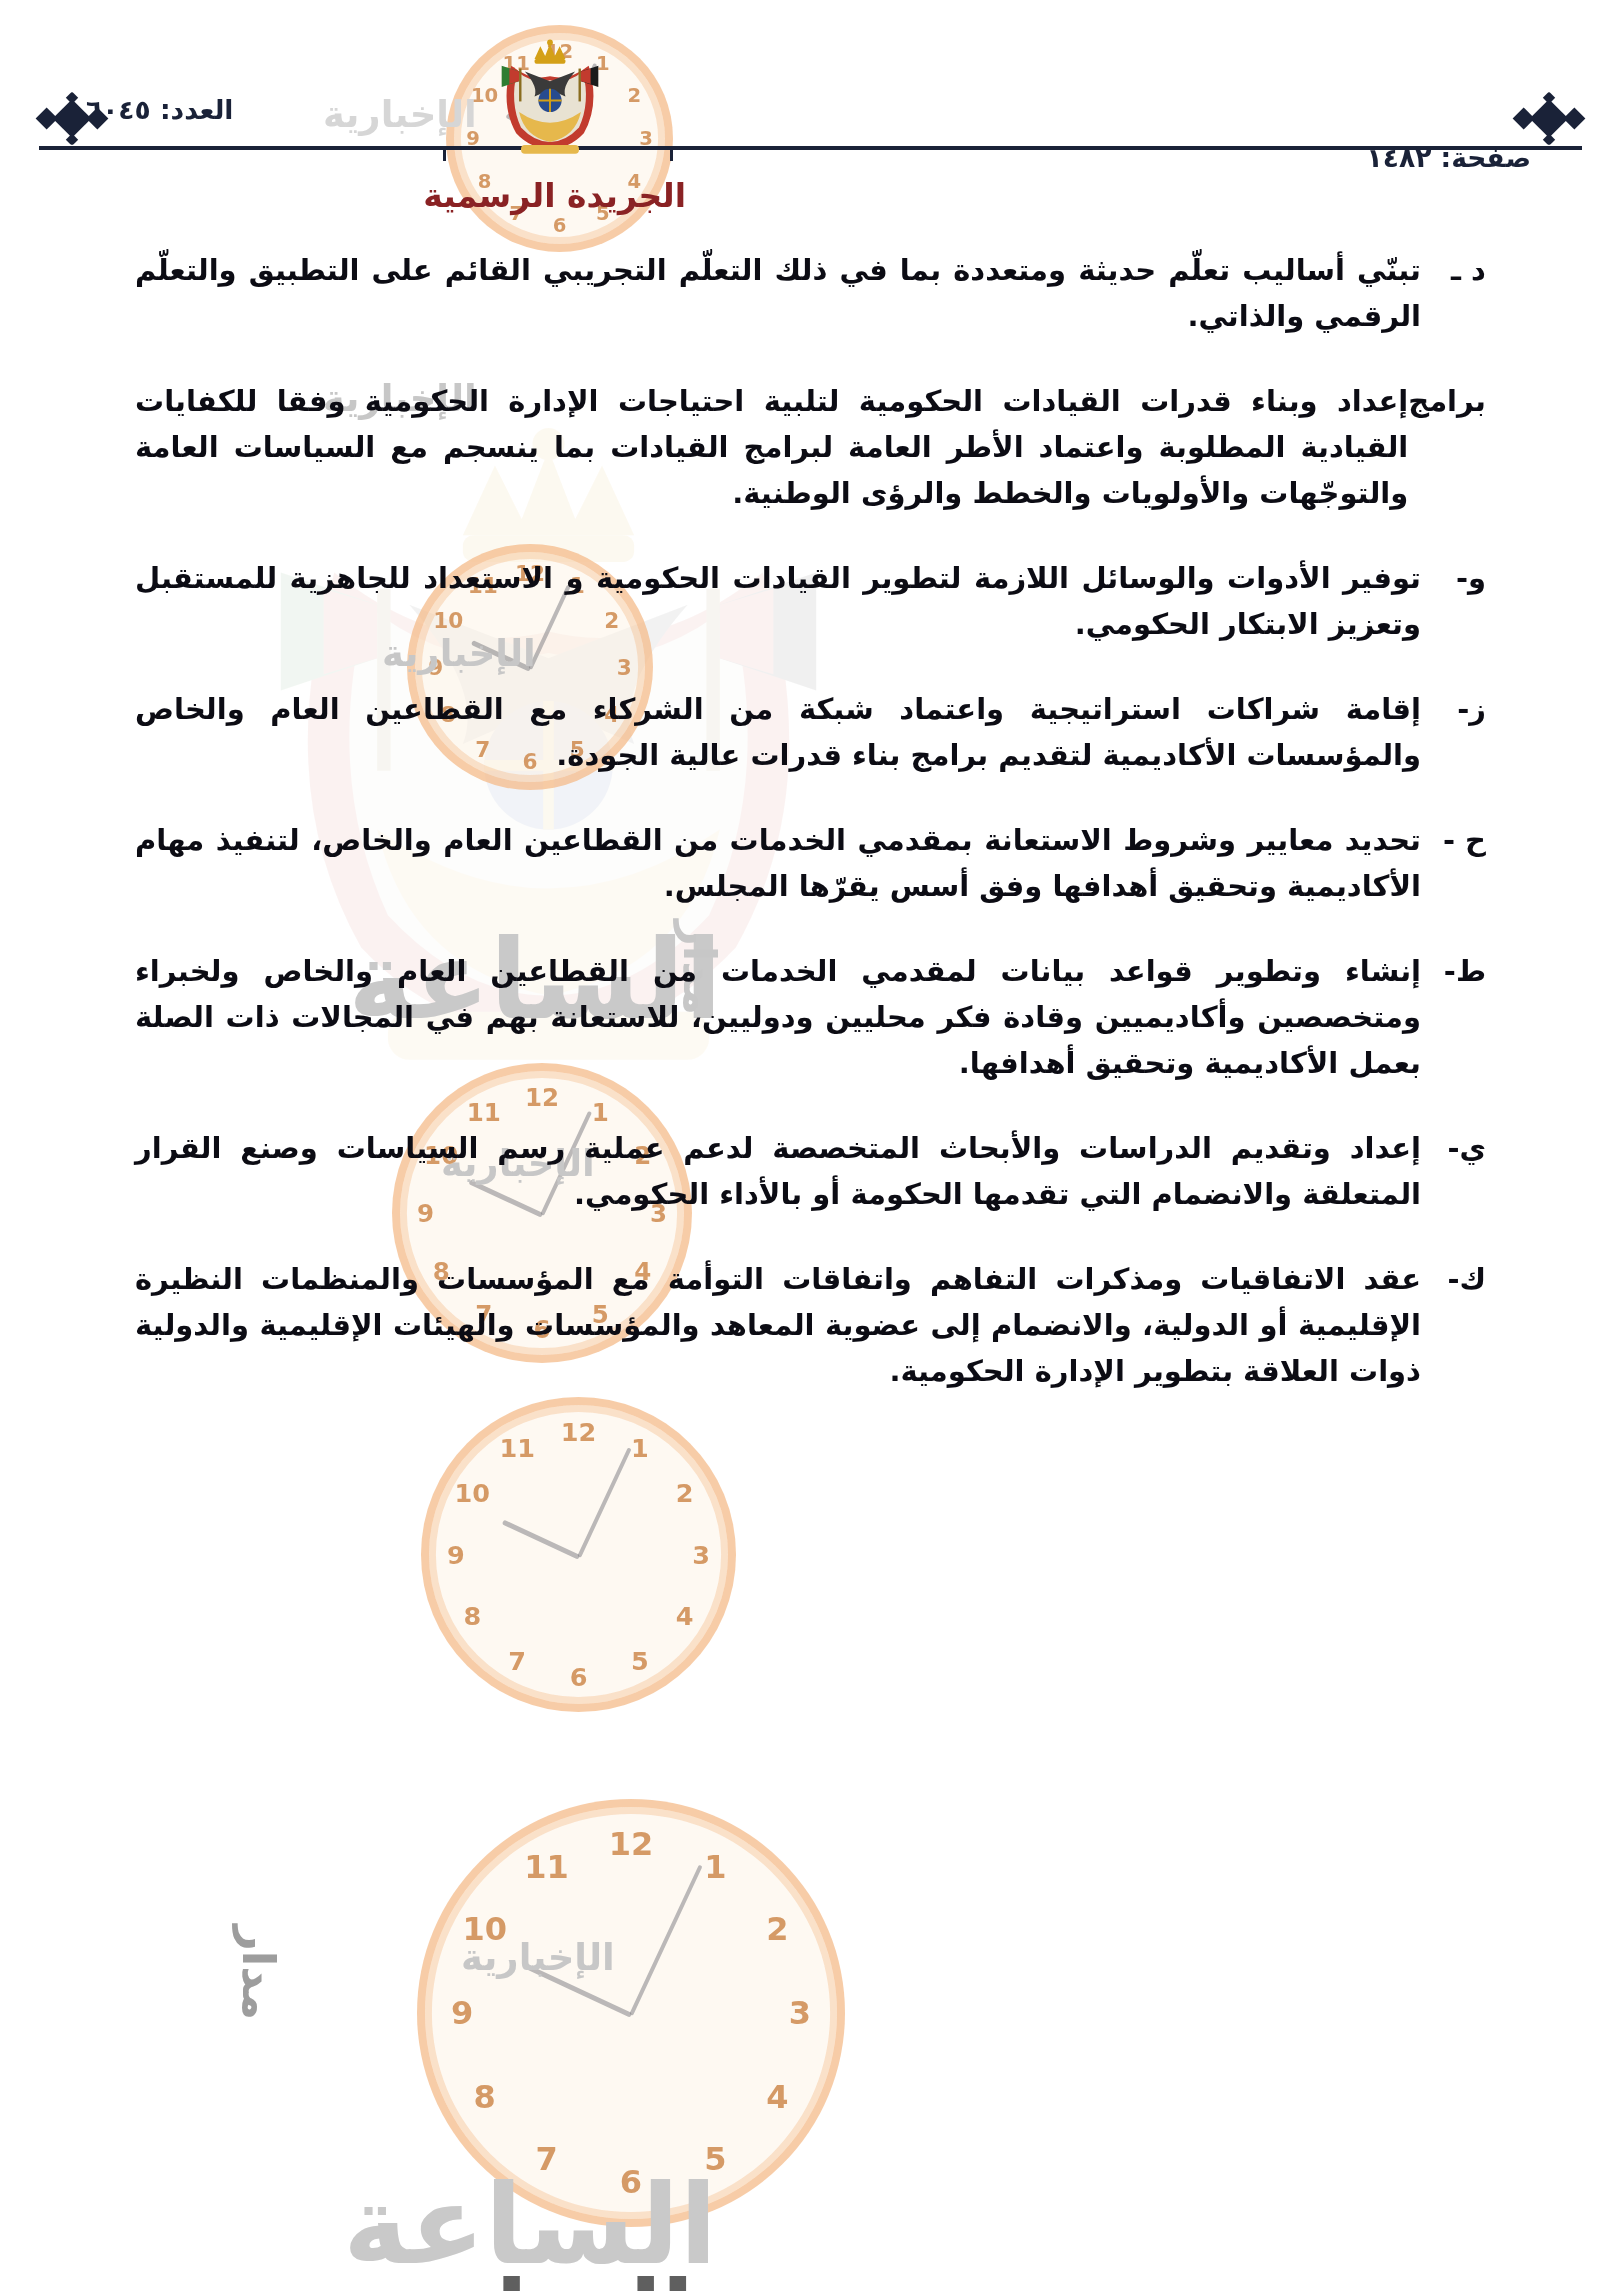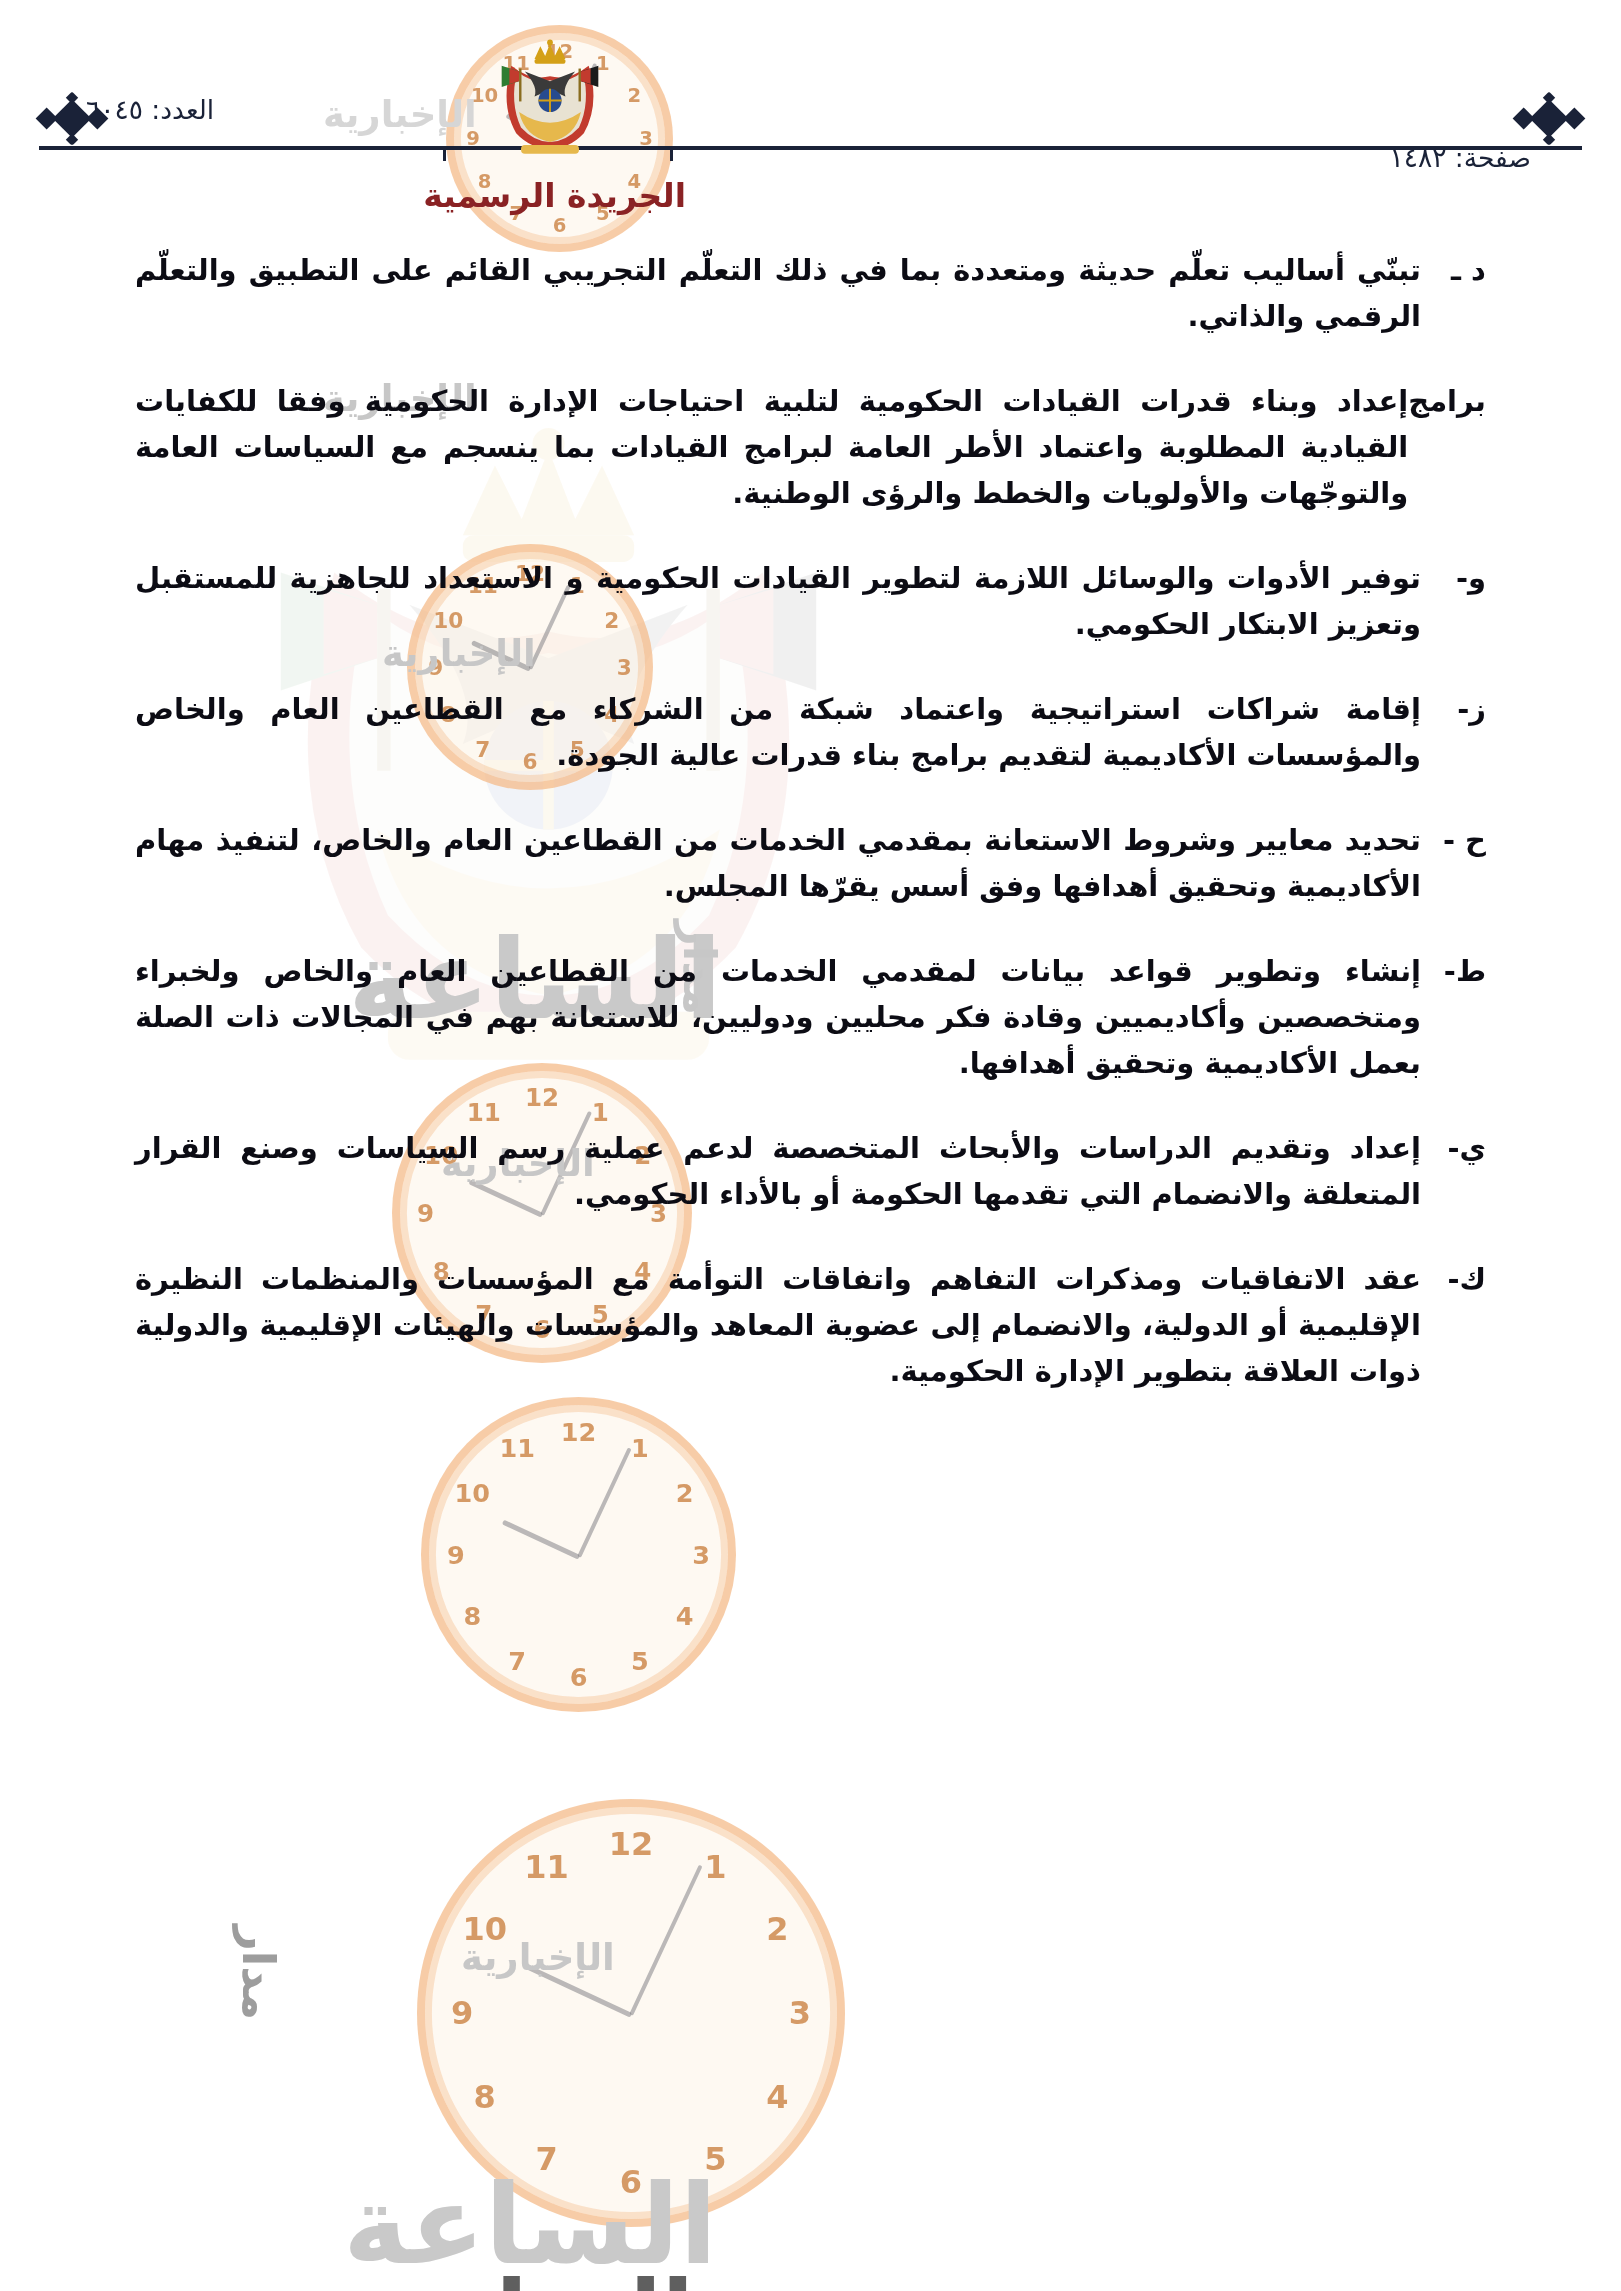--- a/index.html
+++ b/index.html
@@ -32,21 +32,21 @@
   .wm-text { position: absolute; color: #c7c7c7; font-weight: bold; white-space: nowrap; }
   .wm-ikhbariya { font-size: 37px; letter-spacing: 1px; }
   .wm-saa { font-size: 110px; color: #c9c9c9; }
   .wm-madar { font-size: 45px; transform: rotate(90deg); transform-origin: center; }
   .wm-cut { position: absolute; overflow: hidden; height: 25.5px; width: 333px; color: #5f5f5f; font-size: 94px; font-weight: bold; line-height: 1.05; }
   .crest-wm { position: absolute; opacity: 0.06; }
 
   
   .hdr-label {
     position: absolute; top: 94px;
-    font-size: 26.5px; font-weight: normal;
+    font-size: 26.5px; font-weight: bold;
     color: var(--header-line, #1a2238);
   }
   .hdr-issue { left: 86px; }
   .hdr-page  { right: 90px; margin-top: 48px; }
   .hdr-rule {
     position: absolute; top: 146px; left: 39px; right: 39px; height: 3.9px;
     background: var(--header-line, #1a2238);
   }
   .title-tick {
     position: absolute; top: 146px; width: 2.9px; height: 14.7px;

